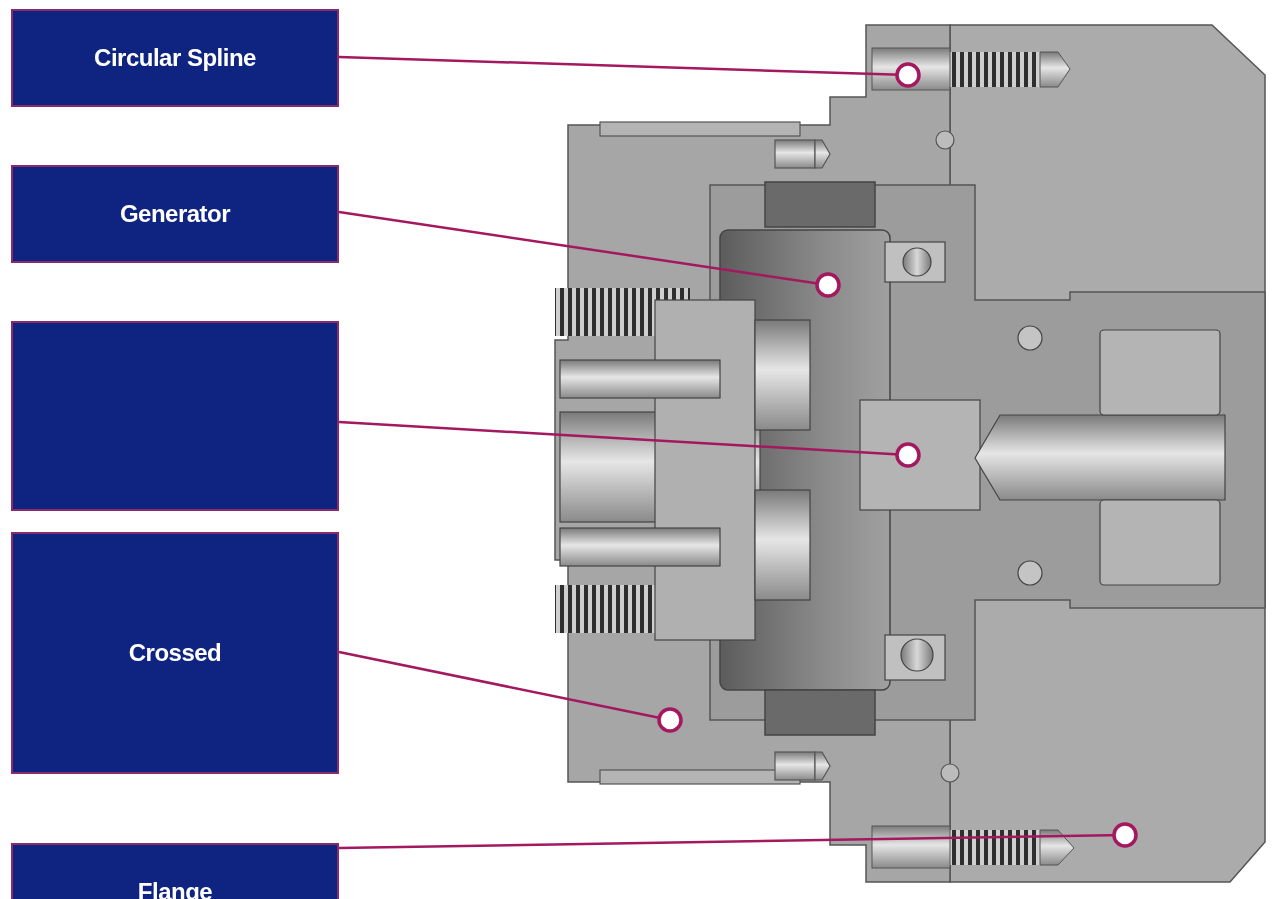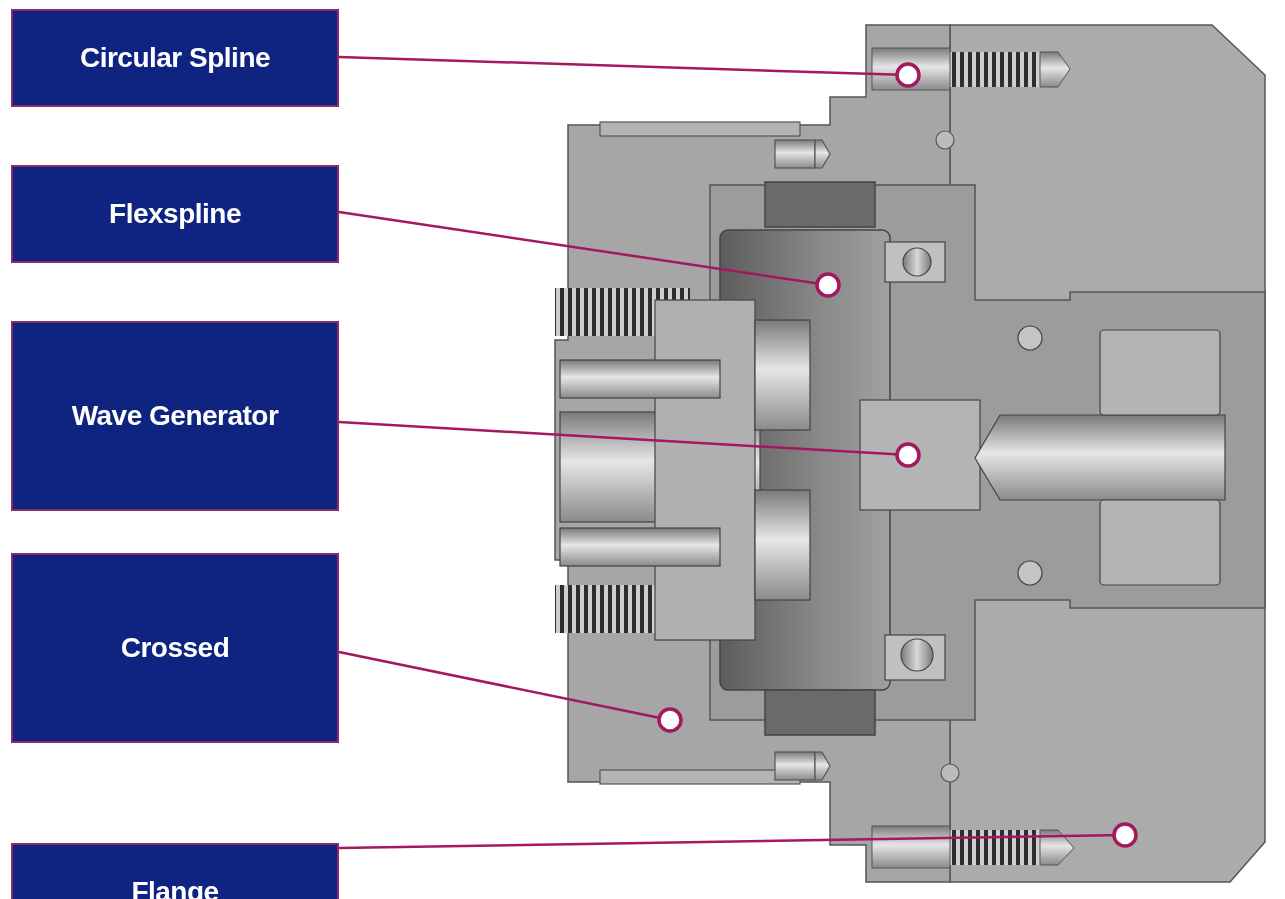--- a/index.html
+++ b/index.html
@@ -3,27 +3,27 @@
 <meta charset="utf-8">
 <style>
   html, body { margin: 0; padding: 0; background: #ffffff; }
   body { width: 1285px; height: 899px; position: relative; overflow: hidden;
          font-family: "Liberation Sans", "DejaVu Sans", sans-serif; }
   .label-box {
     position: absolute; left: 11px; width: 328px;
     background: #0f2480; border: 2px solid #8a2a6a;
     box-sizing: border-box; color: #ffffff;
     display: flex; align-items: center; justify-content: center; flex-direction: column;
-    text-align: center; font-weight: bold; font-size: 28px; line-height: 58px;
+    text-align: center; font-weight: bold; font-size: 24px; line-height: 58px;
     letter-spacing: -0.5px;
   }
   #lb-0 { top: 9px;  height: 98px; }
   #lb-1 { top: 165px; height: 98px; }
   #lb-2 { top: 321px; height: 190px; }
-  #lb-3 { top: 553px; height: 190px; align-items: center; }
+  #lb-3 { top: 532px; height: 242px; align-items: center; }
   #lb-4 { top: 843px; height: 98px; }
   svg#drawing { position: absolute; left: 0; top: 0; }
 </style>
 </head>
 <body>
 
 <svg id="drawing" width="1285" height="899" viewBox="0 0 1285 899">
   <defs>
     <linearGradient id="cyl" x1="0" y1="0" x2="0" y2="1">
       <stop offset="0" stop-color="#7a7a7a"></stop>
@@ -123,23 +123,22 @@
     <circle cx="908" cy="455" r="11"></circle>
     <circle cx="670" cy="720" r="11"></circle>
     <circle cx="1125" cy="835" r="11"></circle>
   </g>
 </svg>
 
 <div class="label-box" id="lb-0">
   <span>Circular Spline</span>
 </div>
 <div class="label-box" id="lb-1">
-  <span>Flexspline</span>
+  <span>Generator</span>
 </div>
 <div class="label-box" id="lb-2">
-  <span>Wave Generator</span>
 </div>
 <div class="label-box" id="lb-3">
   <span>Crossed</span>
 </div>
 <div class="label-box" id="lb-4">
   <span>Flange</span>
 </div>
 
 </body></html>

